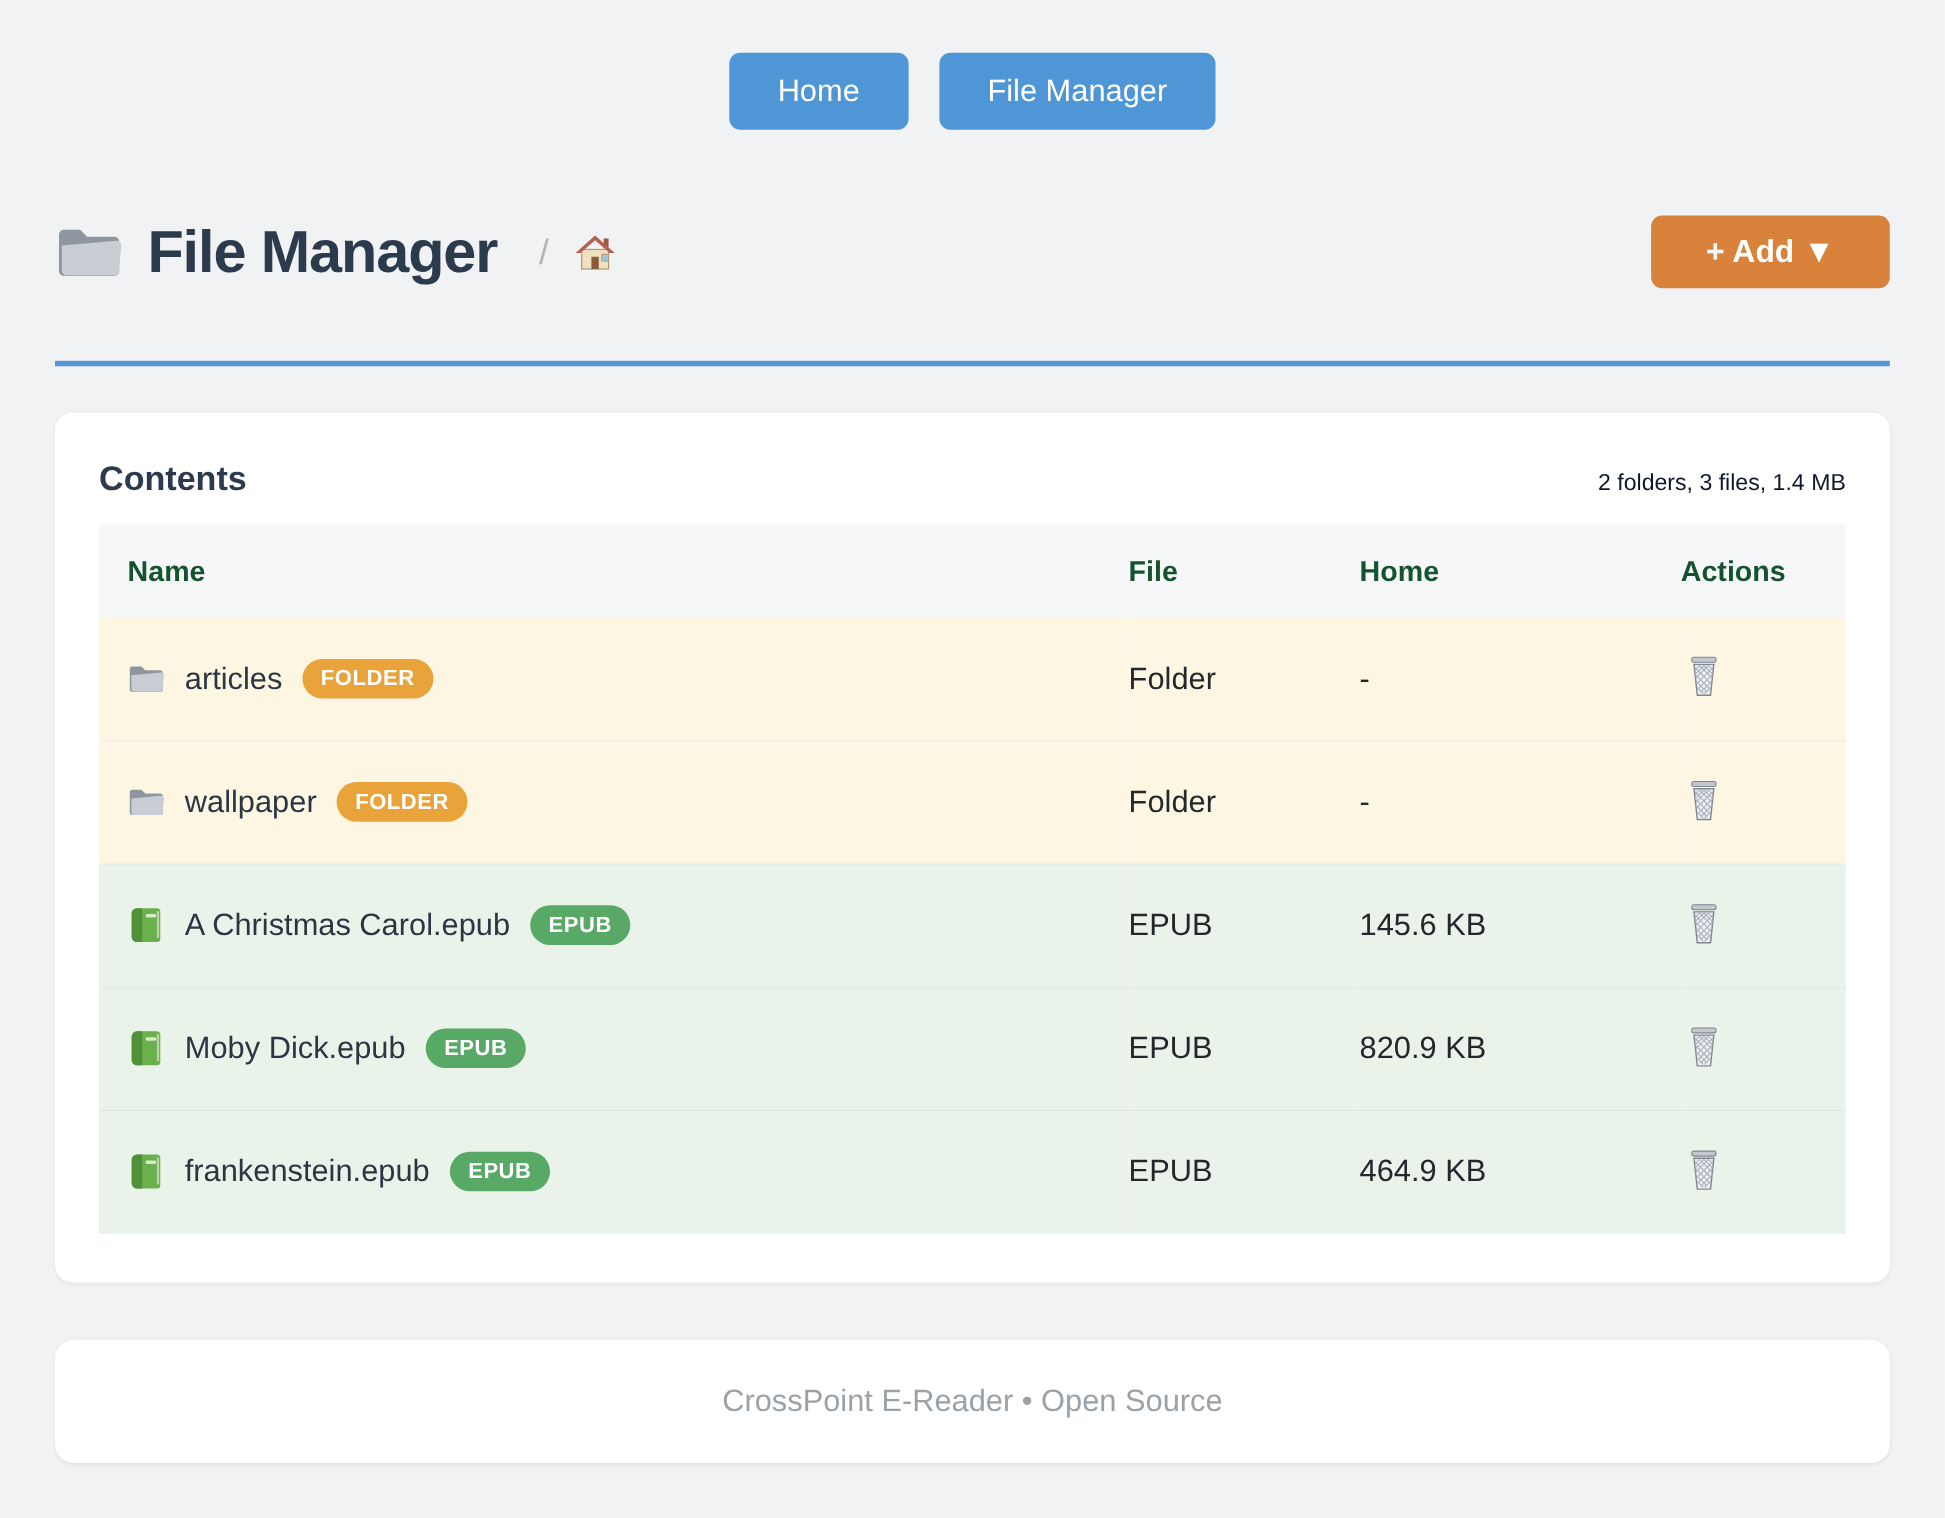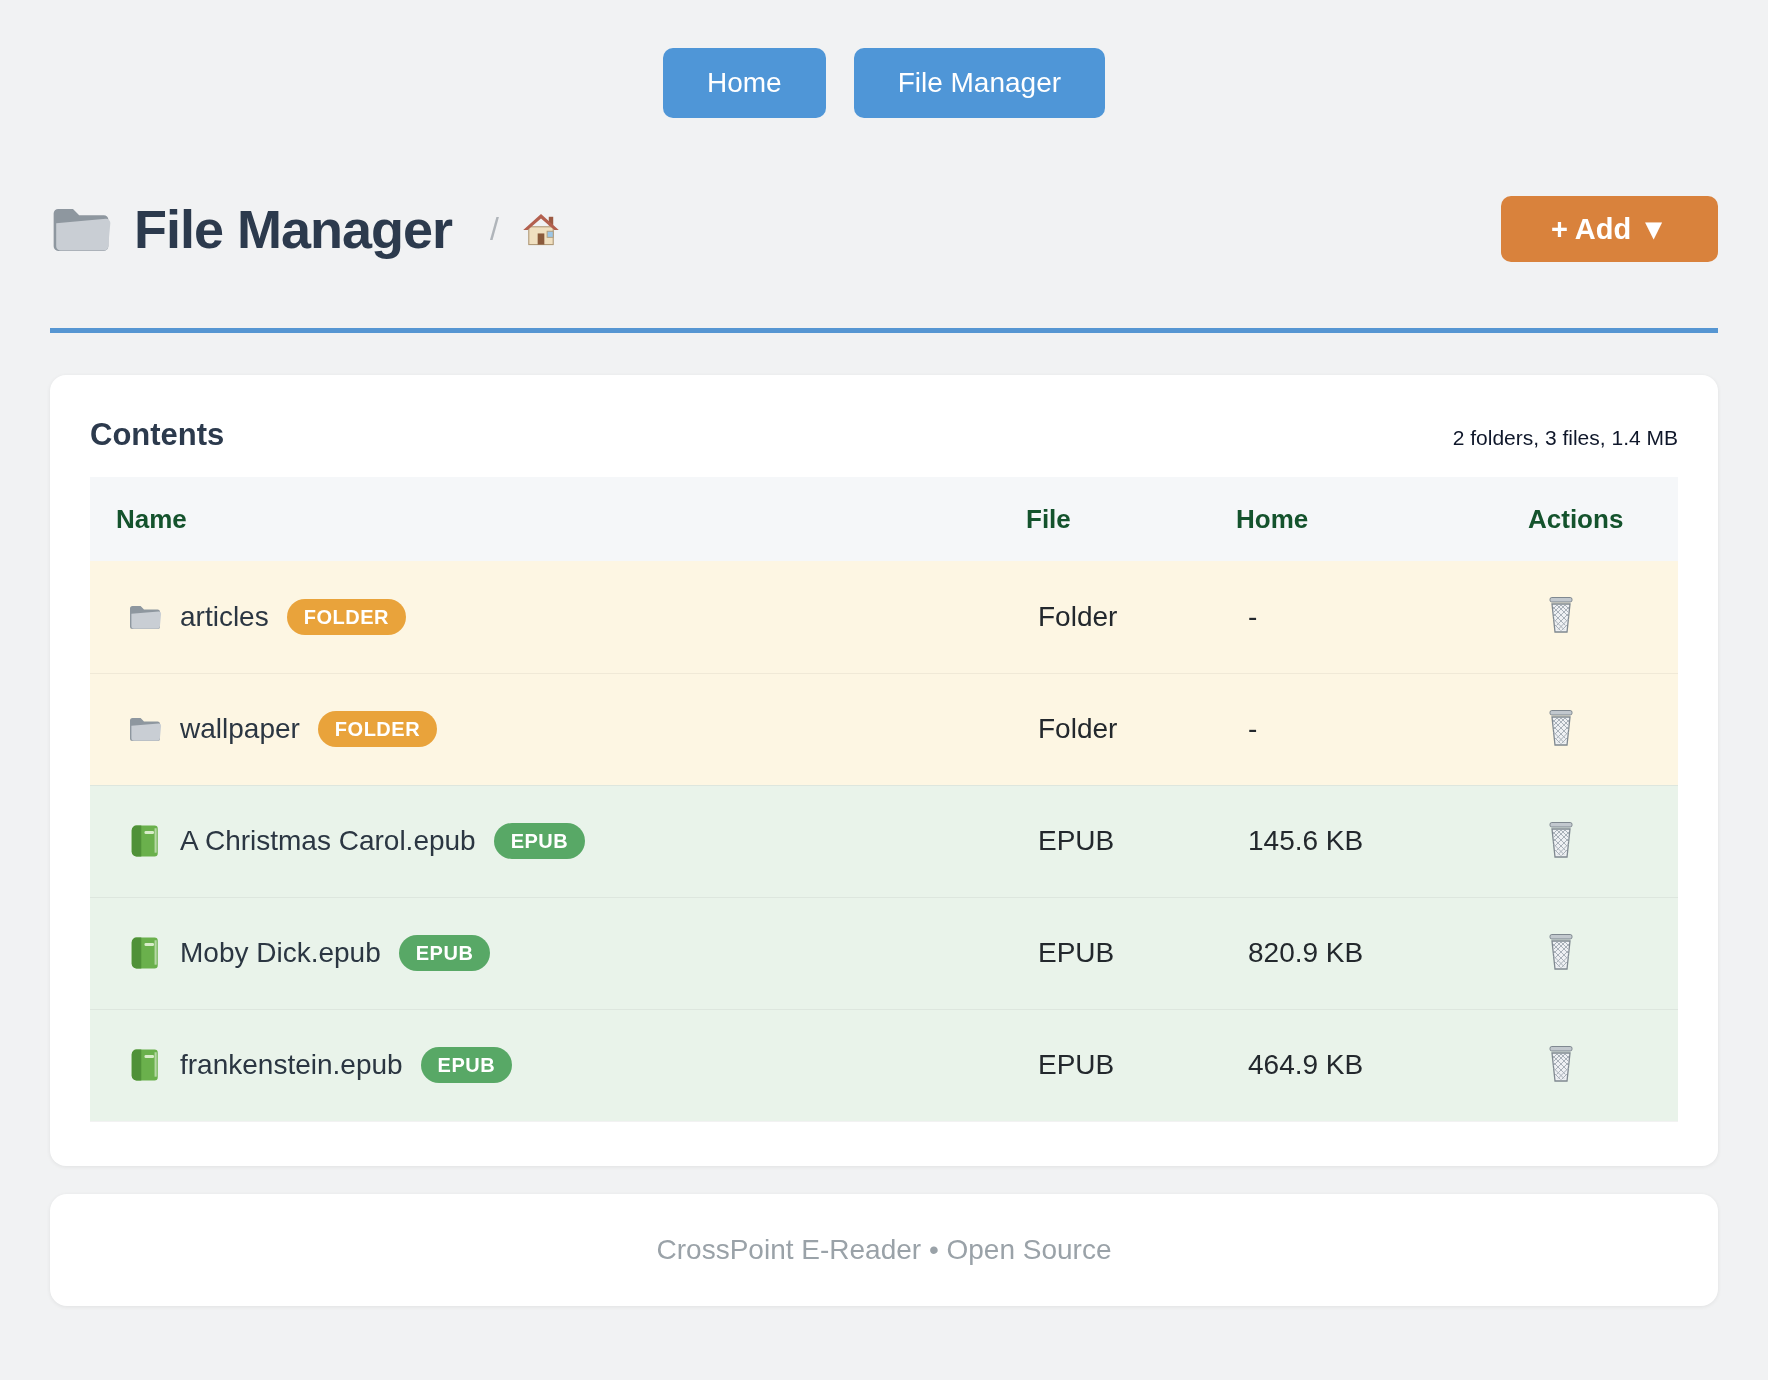--- a/index.html
+++ b/index.html
@@ -50,38 +50,38 @@
   
   table { width: 100%; border-collapse: collapse; table-layout: fixed; }
   col.c-name { width: auto; }
   col.c-type { width: 210px; }
   col.c-size { width: 292px; }
   col.c-actions { width: 150px; }
   thead tr { background: #f5f7f9; }
   th { font-size: 26px; color: #14532d; font-weight: 700; text-align: left; height: 84px; padding: 0; }
   th.col-name { padding-left: 26px; }
   tbody tr { border-bottom: 1px solid rgba(0,0,0,0.05); }
-  td { height: 112px; font-size: 28px; color: #23282d; padding: 12px; }
+  td { height: 112px; font-size: 28px; color: #23282d; padding: 0; }
   tr.row-folder { background: var(--folder-row-bg, #fdf6e3); }
   tr.row-epub { background: var(--epub-row-bg, #e9f3ea); }
   .name-wrap { display: flex; align-items: center; gap: 18px; padding-left: 26px; }
   .row-icon { width: 34px; height: 34px; }
   .file-name { color: #2b3642; cursor: pointer; }
   .badge {
     font-size: 20px; font-weight: 700; color: #fff;
     padding: 8px 17px; border-radius: 999px; letter-spacing: .5px;
     display: inline-block; line-height: 1;
   }
   .badge-folder { background: var(--folder-badge, #e9a33b); }
   .badge-epub { background: var(--epub-badge, #58a866); }
   .trash-btn { background: none; border: none; padding: 4px 6px; cursor: pointer; }
   .trash-btn .icon { width: 30px; height: 38px; }
 
   
-  .footer-card { margin-top: 28px; padding: 40px 0; text-align: center; border-radius: 17px; }
+  .footer-card { margin-top: 52px; padding: 40px 0; text-align: center; border-radius: 17px; }
   .footer-card span { font-size: 28px; color: #9aa2a8; }
 </style>
 </head>
 <body>
 
 <div class="page">
 
   <div class="nav">
     <button class="nav-btn">Home</button>
     <button class="nav-btn">File Manager</button>

